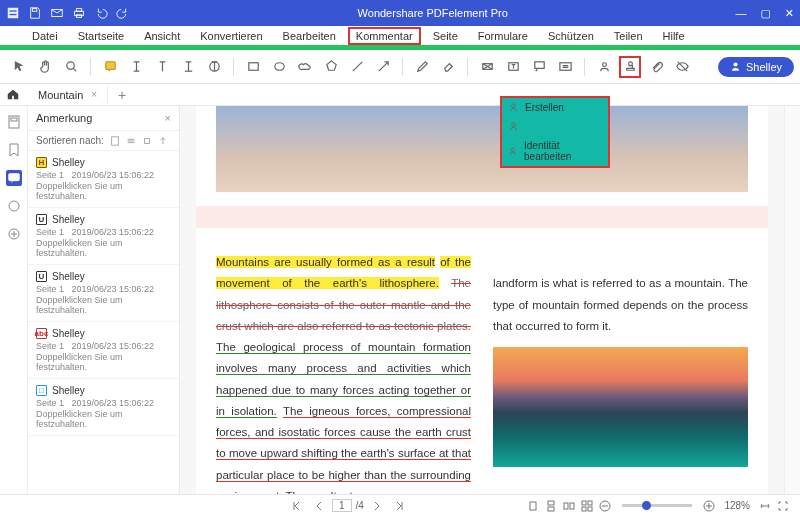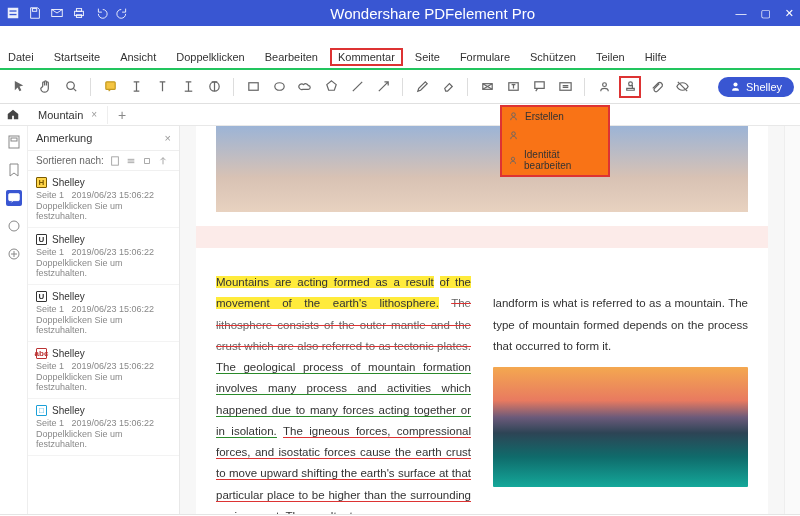--- a/index.html
+++ b/index.html
@@ -1,31 +1,31 @@
 <!DOCTYPE html>
 <html><head>
 <meta charset="utf-8">
 <style>
 * { margin: 0; padding: 0; box-sizing: border-box; font-family: -apple-system, "Segoe UI", Arial, sans-serif; }
 body { width: 800px; height: 516px; overflow: hidden; background: #fff; font-size: 11px; color: #333; }
 .titlebar { height: 26px; background: #3956d2; display: flex; align-items: center; color: #fff; padding: 0 6px; }
 .titlebar .left-icons { display: flex; gap: 8px; align-items: center; }
-.titlebar .title { flex: 1; text-align: center; font-size: 15px; }
+.titlebar .title { flex: 1; text-align: center; font-size: 11px; }
 .titlebar .win-ctrls { display: flex; gap: 14px; font-size: 11px; }
 .tb-ic { width: 14px; height: 14px; display: inline-flex; align-items: center; justify-content: center; fill: #fff; color:#fff;}
-.menubar { height: 24px; background: #fff; display: flex; align-items: center; padding: 0 0; gap: 4px; border-bottom: 2px solid #22c55e; margin-top: 20px; }
+.menubar { height: 24px; background: #fff; display: flex; align-items: center; padding: 0 24px; gap: 4px; border-bottom: 5px solid #22c55e; }
 .menu-item { padding: 3px 8px; font-size: 11px; color: #333; cursor: pointer; }
 .menu-item.active { border: 2px solid #d33; padding: 1px 6px; }
 .toolbar { height: 34px; background: #fff; display: flex; align-items: center; padding: 0 6px; border-bottom: 1px solid #e0e0e0; position: relative; }
 .tool-ic { width: 22px; height: 22px; display: inline-flex; align-items: center; justify-content: center; color: #555; cursor: pointer; margin: 0 2px; }
 .tool-sep { width: 1px; height: 18px; background: #ddd; margin: 0 6px; }
 .tool-ic svg { width: 15px; height: 15px; stroke: #666; fill: none; stroke-width: 1.3; }
 .tool-ic.fill svg { fill: #666; stroke: none;}
 .user-btn { margin-left: auto; background: #3956d2; color: #fff; border-radius: 12px; padding: 4px 12px; display: flex; align-items: center; gap: 5px; font-size: 11px; }
-.dropdown { position: absolute; top: 35px; left: 500px; width: 110px; background: #f97316; border: 2px solid #d33; z-index: 50; font-size: 10px; }
+.dropdown { position: absolute; top: 46px; left: 500px; width: 110px; background: #14b8a6; border: 2px solid #d33; z-index: 50; font-size: 10px; }
 .dropdown-item { padding: 4px 6px; display: flex; align-items: center; gap: 6px; cursor: pointer; }
 .dd-ic { width: 11px; height: 11px; stroke:#666; fill:none;}
 .tabs { height: 22px; background: #fff; display: flex; align-items: center; padding-left: 28px; border-bottom: 1px solid #e8e8e8; position: relative; }
 .home-ic { position:absolute; left:6px; top:3px; width:14px; height:14px; fill:#444;}
 .doc-tab { font-size: 11px; padding: 3px 10px; background: #fff; border-right: 1px solid #eee; display:flex; gap:8px; align-items:flex-start;}
 .doc-tab .x { color:#999; font-size:10px;}
 .add-tab { padding: 0 10px; color: #888; font-size: 14px; }
 .main { display: flex; height: calc(516px - 26px - 24px - 34px - 22px - 22px); }
 .leftrail { width: 28px; background: #fff; border-right: 1px solid #eee; display: flex; flex-direction: column; align-items: center; gap: 12px; padding-top: 8px; }
 .leftrail .rail-ic { width: 16px; height: 16px; stroke:#888; fill:none; cursor:pointer;}
@@ -110,21 +110,21 @@
     <span>―</span>
     <span>▢</span>
     <span>✕</span>
   </div>
 </div>
 
 <div class="menubar" id="menubar">
     <span class="menu-item">Datei</span>
     <span class="menu-item">Startseite</span>
     <span class="menu-item">Ansicht</span>
-    <span class="menu-item">Doppelklicken</span>
+    <span class="menu-item">Konvertieren</span>
     <span class="menu-item">Bearbeiten</span>
     <span class="menu-item active">Kommentar</span>
     <span class="menu-item">Seite</span>
     <span class="menu-item">Formulare</span>
     <span class="menu-item">Schützen</span>
     <span class="menu-item">Teilen</span>
     <span class="menu-item">Hilfe</span>
   </div>
 
 <div class="toolbar">
@@ -393,21 +393,21 @@
         </div>
       </div>
   </div>
 
   <div class="doc-area">
     <div class="page">
       <div class="hero"></div>
       <div class="pink"></div>
       <div class="cols">
         <div class="col">
-          <span class="hl">Mountains are acting formed as a result</span>
+          <span class="hl">Mountains are usually formed as a result</span>
           <span class="hl">of the movement of the earth's lithosphere.</span>
           <span class="strike">The lithosphere consists of the outer mantle and the crust which are also referred to as tectonic plates.</span>
           <span class="ul-g">The geological process of mountain formation involves many process and activities which happened due to many forces acting together or in isolation.</span>
           <span class="ul-r">The igneous forces, compressional forces, and isostatic forces cause the earth crust to move upward shifting the earth's surface at that particular place to be higher than the surrounding environment.</span><span> The resultant</span>
         </div>
         <div class="col">
           <br>
           <span>landform is what is referred to as a mountain. The type of mountain formed depends on the process that occurred to form it.</span>
           <div class="photo"></div>
         </div>

